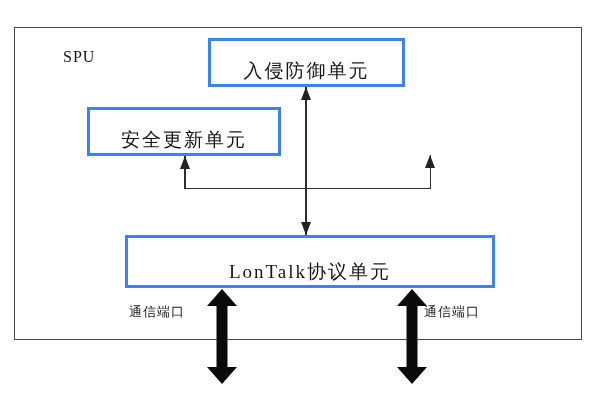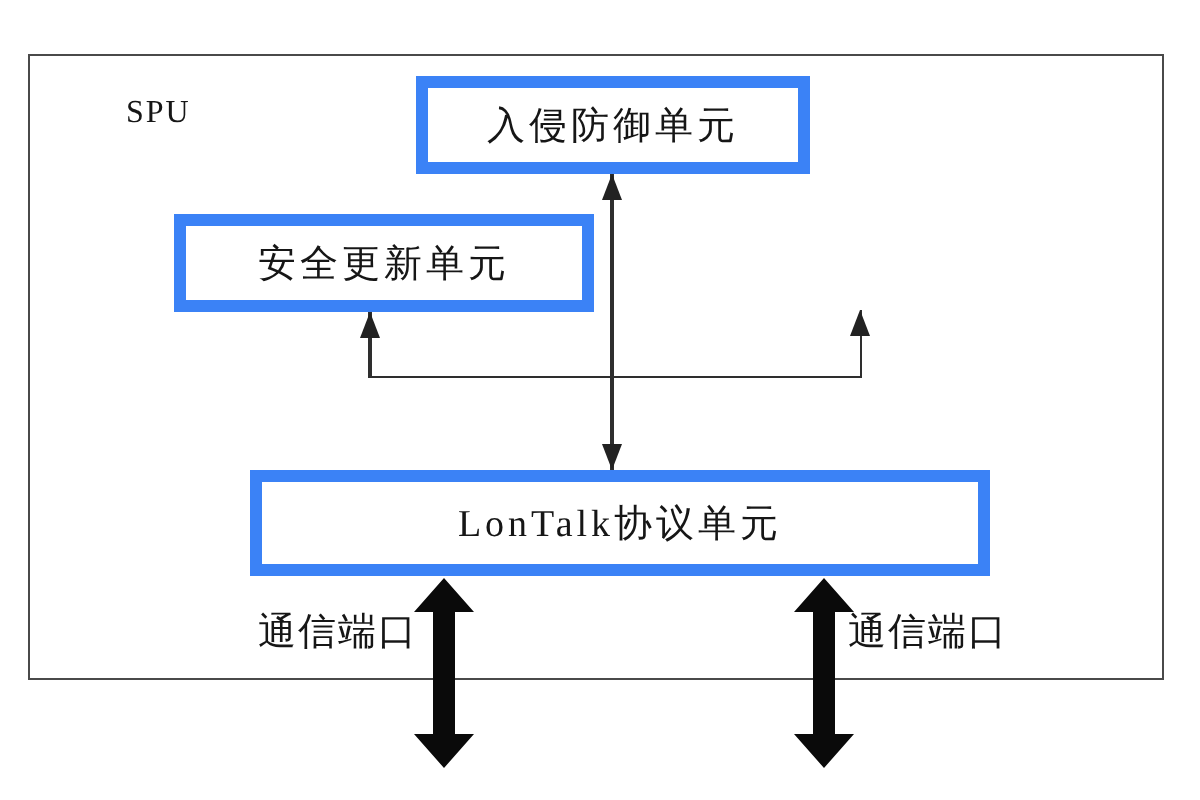--- a/index.html
+++ b/index.html
@@ -8,45 +8,45 @@
     font-family:"Liberation Serif","DejaVu Serif",serif;color:#1c1c1c;
   }
   .frame{
     position:absolute;left:14px;top:27px;width:568px;height:313px;
     border:1.6px solid #4a4a4a;background:#ffffff;box-sizing:border-box;
   }
   .spu-label{
     position:absolute;left:63px;top:48px;font-size:16px;letter-spacing:1px;color:#161616;
   }
   .box{
-    position:absolute;background:#ffffff;border:6px solid #3b82f6;box-sizing:border-box;
-    display:flex;align-items:center;justify-content:center;
+    position:absolute;background:#ffffff;border:3px solid #3b82f6;box-sizing:border-box;
+    display:flex;align-items:flex-end;justify-content:center;
     font-size:19px;letter-spacing:2px;white-space:nowrap;color:#161616;
   }
   .box-top{left:208px;top:38px;width:197px;height:49px;}
-  .box-left{left:87px;top:107px;width:210px;height:49px;}
+  .box-left{left:87px;top:107px;width:194px;height:49px;}
   .box-right{left:333px;top:107px;width:195px;height:48px;}
   .box-lontalk{left:125px;top:235px;width:370px;height:53px;}
   .line{position:absolute;background:#2e2e2e;}
   .line-center-v{left:305px;top:87px;width:1.6px;height:148px;}
   .line-bus-h{left:184px;top:187.5px;width:247px;height:1.6px;}
   .line-branch-left{left:184px;top:156px;width:1.6px;height:33px;}
   .line-branch-right{left:429.5px;top:155px;width:1.6px;height:34px;}
   .arrowhead{position:absolute;width:0;height:0;}
   .arr-up{border-left:5.5px solid transparent;border-right:5.5px solid transparent;border-bottom:13px solid #222;}
   .arr-down{border-left:5.5px solid transparent;border-right:5.5px solid transparent;border-top:13px solid #222;}
   .arr-center-top{left:300.5px;top:87px;}
   .arr-center-bottom{left:300.5px;top:222px;}
   .arr-branch-left{left:179.5px;top:156px;}
   .arr-branch-right{left:425px;top:155px;}
   .thick-arrow{position:absolute;width:32px;height:95px;}
   .thick-arrow-left{left:206px;top:289px;}
   .thick-arrow-right{left:396px;top:289px;}
   .port-label{
-    position:absolute;font-size:19px;letter-spacing:1px;white-space:nowrap;color:#161616;top:303px;
+    position:absolute;font-size:13px;letter-spacing:1px;white-space:nowrap;color:#161616;top:303px;
   }
   .port-label-left{left:129px;}
   .port-label-right{left:424px;}
 </style>
 </head>
 <body>
 
 <div class="canvas">
 
   <div class="frame"></div>

